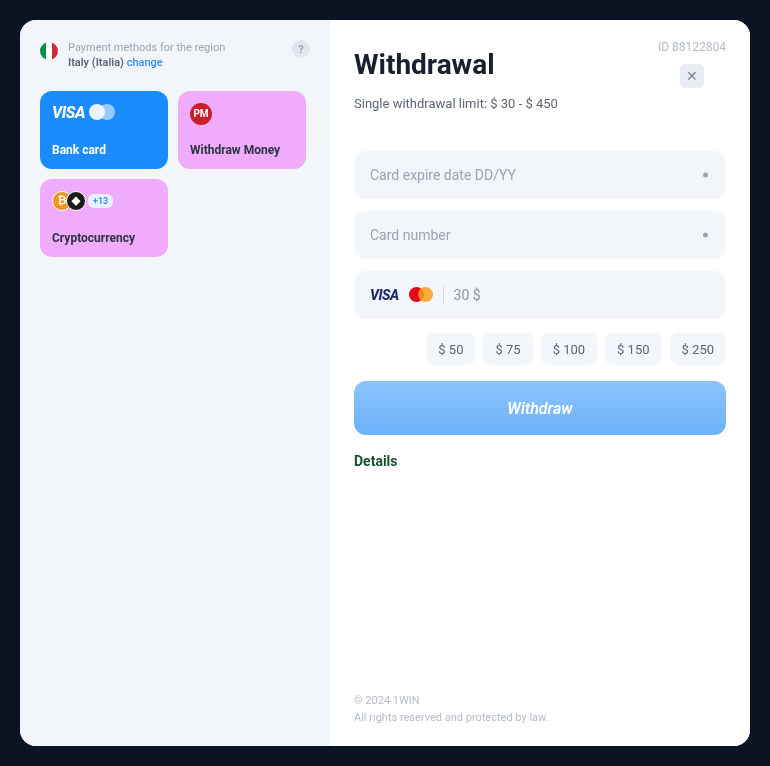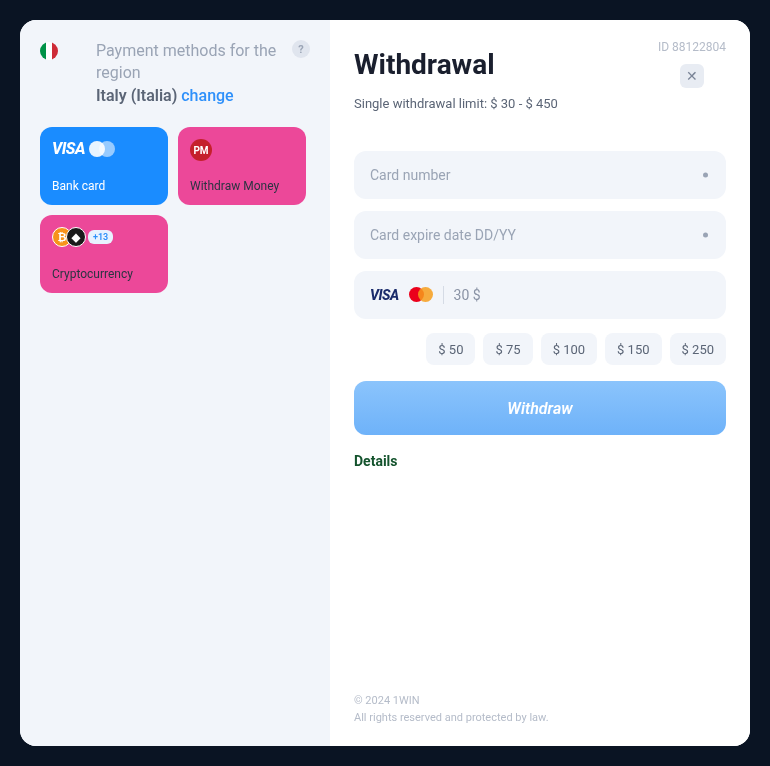--- a/index.html
+++ b/index.html
@@ -2,29 +2,29 @@
 <html><head>
   <meta charset="utf-8">
   <style>
     * { margin: 0; padding: 0; box-sizing: border-box; font-family: -apple-system, BlinkMacSystemFont, 'Segoe UI', Roboto, sans-serif; }
     body { background: #0a1423; padding: 20px; width: 770px; height: 766px; }
     .container { display: flex; background: #fff; border-radius: 16px; overflow: hidden; height: 726px; }
     .left-panel { width: 310px; background: #f2f5fa; padding: 20px; }
     .right-panel { flex: 1; background: #fff; padding: 20px 24px; display: flex; flex-direction: column; }
     .region-header { display: flex; align-items: flex-start; gap: 10px; margin-bottom: 20px; }
     .flag-icon { width: 18px; height: 18px; border-radius: 50%; background: linear-gradient(to right, #009246 33%, #fff 33%, #fff 66%, #ce2b37 66%); flex-shrink: 0; margin-top: 2px; }
-    .region-text { flex: 1; font-size: 16px; color: #9aa4b5; line-height: 1.4; margin-left: 28px; }
+    .region-text { flex: 1; font-size: 11px; color: #9aa4b5; line-height: 1.4; }
     .region-text strong { color: #5b6576; font-weight: 600; }
     .change-link { color: #2e90fa; font-weight: 500; cursor: pointer; }
     .help-icon { width: 18px; height: 18px; border-radius: 50%; background: #e0e5ee; color: #9aa4b5; display: flex; align-items: center; justify-content: center; font-size: 11px; font-weight: bold; cursor: pointer; }
     .methods-grid { display: flex; flex-wrap: wrap; gap: 10px; }
-    .method-card { width: 128px; height: 78px; background: #ec4899; border-radius: 12px; padding: 12px; cursor: pointer; display: flex; flex-direction: column; justify-content: space-between; }
+    .method-card { width: 128px; height: 78px; background: #f0abfc; border-radius: 12px; padding: 12px; cursor: pointer; display: flex; flex-direction: column; justify-content: space-between; }
     .method-card.selected { background: #1a8cff; }
     .method-card.selected .method-label { color: #fff; }
-    .method-label { font-size: 12px; color: #2b3442; font-weight: 400; }
+    .method-label { font-size: 12px; color: #2b3442; font-weight: 700; }
     .method-icons { display: flex; align-items: center; gap: 4px; }
     .visa-logo { font-weight: 800; font-style: italic; font-size: 16px; color: #fff; letter-spacing: -0.5px; }
     .mc-circles { position: relative; width: 26px; height: 18px; }
     .mc-circles::before, .mc-circles::after { content: ''; position: absolute; width: 16px; height: 16px; border-radius: 50%; top: 1px; }
     .mc-circles::before { left: 0; background: rgba(255,255,255,0.9); }
     .mc-circles::after { right: 0; background: rgba(255,255,255,0.55); }
     .pm-icon { width: 22px; height: 22px; border-radius: 50%; background: #c5202c; color: #fff; font-size: 10px; font-weight: bold; display: flex; align-items: center; justify-content: center; }
     .crypto-icons { display: flex; align-items: center; gap: 0; }
     .crypto-coin { width: 20px; height: 20px; border-radius: 50%; display: flex; align-items: center; justify-content: center; font-size: 11px; font-weight: bold; color: #fff; border: 1.5px solid #fff; }
     .crypto-coin:nth-child(2) { margin-left: -6px; }
@@ -99,25 +99,25 @@
     <div class="panel-header">
       <div class="panel-title">Withdrawal</div>
       <div class="header-right">
         <span class="txn-id">ID 88122804</span>
         <div class="close-btn">✕</div>
       </div>
     </div>
     <div class="limit-text">Single withdrawal limit: $ 30 - $ 450</div>
 
     <div class="form-group input-wrapper">
-      <input class="input-field" placeholder="Card number" style="">
+      <input class="input-field" placeholder="Card expire date DD/YY" style="">
       <span class="input-dot"></span>
     </div>
     <div class="form-group input-wrapper">
-      <input class="input-field" placeholder="Card expire date DD/YY" style="">
+      <input class="input-field" placeholder="Card number" style="">
       <span class="input-dot"></span>
     </div>
 
     <div class="amount-row">
       <span class="visa-dark">VISA</span>
       <span class="mc-color"></span>
       <span class="amount-divider"></span>
       <span class="amount-value">30 $</span>
     </div>
 

